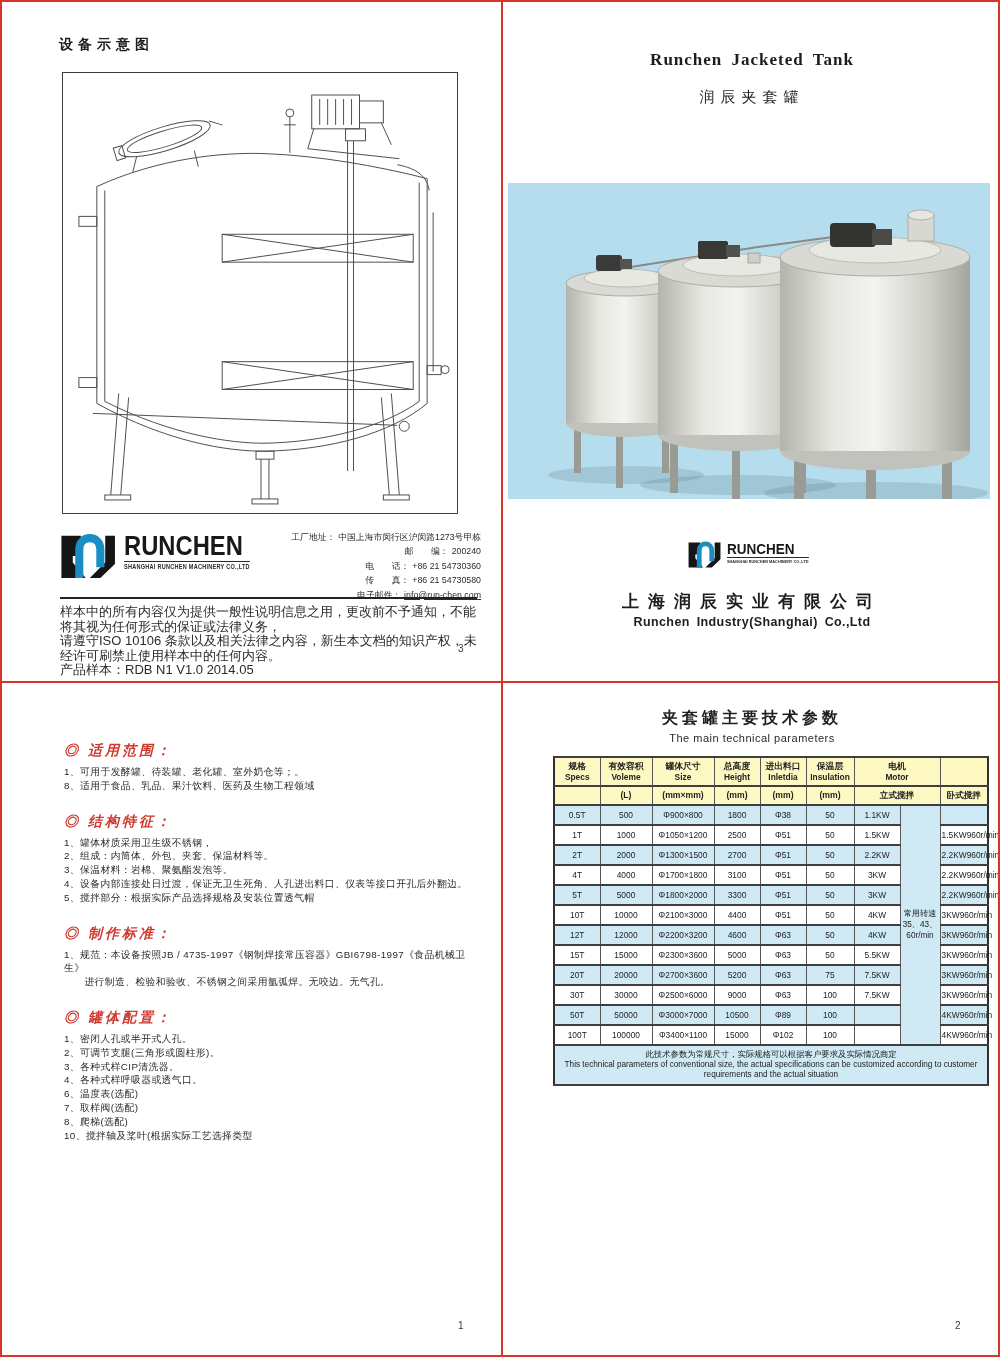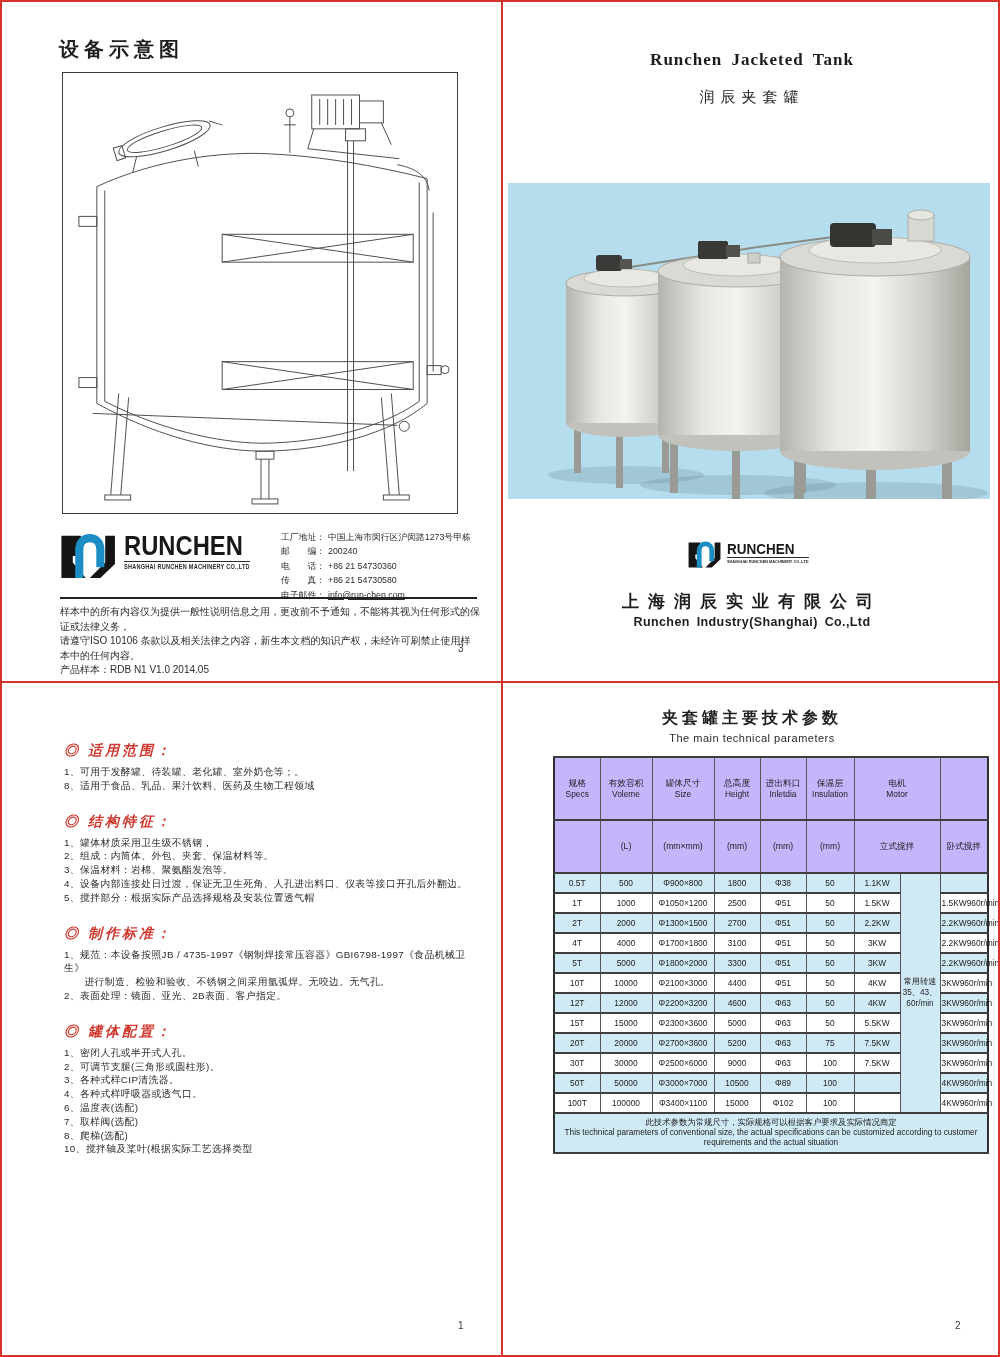--- a/index.html
+++ b/index.html
@@ -6,34 +6,34 @@
   html,body { background:#888; }
   body { font-family:"Liberation Sans", sans-serif; }
   #page {
     position:relative; width:1000px; height:1357px; background:#ffffff;
     border:2px solid #d9342b; overflow:hidden; margin:0 auto;
   }
   .divider-v { position:absolute; left:499px; top:0; width:2px; height:100%; background:#d9342b; }
   .divider-h { position:absolute; left:0; top:679px; width:100%; height:2px; background:#d9342b; }
 
   
-  .q1-title { position:absolute; left:57px; top:34px; font-size:20px; font-weight:600; letter-spacing:5px; color:#1f1f1f; }
+  .q1-title { position:absolute; left:57px; top:34px; font-size:14px; font-weight:600; letter-spacing:5px; color:#1f1f1f; }
   .diagram-box { position:absolute; left:60px; top:70px; width:396px; height:442px; border:1px solid #3c3c3c; background:#fff; }
   .logo-block { position:absolute; display:flex; align-items:flex-start; }
   #logo-q1 { left:57px; top:529px; }
   .logo-text1 { margin-left:5px; }
   .logo-word1 { font-size:27px; font-weight:bold; color:#181818; letter-spacing:0px; transform:scaleX(.88); transform-origin:left; line-height:30px; }
   .logo-sub1 { font-size:6.3px; font-weight:bold; color:#2a2a2a; letter-spacing:.3px; border-top:1px solid #2a2a2a; padding-top:1px; transform:scaleX(.88); transform-origin:left; }
   .contact { position:absolute; left:279px; top:528px; width:200px; font-size:8.8px; color:#2b2b2b; }
-  .contact-row { display:flex; line-height:14.4px; }
+  .contact-row { display:flex; line-height:14.4px;justify-content:flex-end; }
   .c-label { width:47px; flex:none; }
   .c-value { }
   .c-value.email { text-decoration:underline; }
   .q1-hr { position:absolute; left:58px; top:595px; width:417px; border-top:2px solid #222; }
-  .disclaimer { position:absolute; left:58px; top:603px; width:420px; font-size:10px; color:#2b2b2b; line-height:14.6px; }
+  .disclaimer { position:absolute; left:58px; top:603px; width:420px; font-size:13px; color:#2b2b2b; line-height:14.6px; }
   .pagenum { position:absolute; font-size:10px; color:#3a3a3a; }
   #pn3 { left:456px; top:641px; }
   #pn1 { left:456px; top:1318px; }
   #pn2 { left:953px; top:1318px; }
   .q2-title-en { position:absolute; left:500px; top:48px; width:500px; text-align:center;
     font-family:"Liberation Serif", serif; font-weight:bold; font-size:17px; color:#1d1d1d; letter-spacing:1px; word-spacing:4px; }
   .q2-title-cn { position:absolute; left:500px; top:86px; width:500px; text-align:center; font-size:15px; color:#1d1d1d; letter-spacing:6px; }
   .photo { position:absolute; left:506px; top:181px; width:482px; height:316px; background:#b5ddee; }
   #logo-q2 { position:absolute; left:500px; top:538px; width:500px; display:flex; justify-content:center; align-items:flex-start; }
   .logo-text2 { margin-left:4px; text-align:left; }
@@ -51,21 +51,21 @@
   
   .q4-title-cn { position:absolute; left:500px; top:706px; width:500px; text-align:center; font-size:16px; font-weight:600; color:#1f1f1f; letter-spacing:4px; }
   .q4-title-en { position:absolute; left:500px; top:730px; width:500px; text-align:center; font-size:11px; color:#2a2a2a; letter-spacing:.5px; }
   table.spec { position:absolute; left:551px; top:754px; width:434px; border-collapse:collapse; table-layout:fixed; }
   table.spec th, table.spec td {
     border-left:1px solid #565656; border-right:1px solid #565656;
     border-top:2px solid #3e3e3e; border-bottom:2px solid #3e3e3e;
     text-align:center; vertical-align:middle; color:#222;
   }
   table.spec { border:2px solid #2f2f2f; }
-  table.spec thead th { background:#c4b5fd; font-weight:normal; padding:20px 1px; font-size:8.6px; line-height:10.5px; }
+  table.spec thead th { background:#fef9c3; font-weight:bold; padding:3px 1px; font-size:8.6px; line-height:10.5px; }
   .h-cn { font-size:8.8px; } .h-en { font-size:8.4px;margin-top:16px; }
   table.spec tbody td { padding:4px 1px; font-size:8.4px; background:#ffffff; }
   table.spec tbody tr.alt td { background:#cfe9f5; }
   table.spec td.speed { background:#cfe9f5 !important; font-size:8.2px; line-height:11px; padding:2px; }
   table.spec td.note-cell { background:#cfe9f5; padding:3px 4px; }
   .note-cn { font-size:8.4px; line-height:11px; color:#222; }
   .note-en { font-size:8.2px; line-height:10.5px; color:#222; }
 </style>
 </head>
 <body>
@@ -271,21 +271,20 @@
         <div class="tsec-i">1、罐体材质采用卫生级不锈钢，</div>
         <div class="tsec-i">2、组成：内筒体、外包、夹套、保温材料等。</div>
         <div class="tsec-i">3、保温材料：岩棉、聚氨酯发泡等。</div>
         <div class="tsec-i">4、设备内部连接处日过渡，保证无卫生死角、人孔进出料口、仪表等接口开孔后外翻边。</div>
         <div class="tsec-i">5、搅拌部分：根据实际产品选择规格及安装位置透气帽</div>
       </div>
       <div class="tsec">
         <div class="tsec-h">◎ 制作标准：</div>
         <div class="tsec-i">1、规范：本设备按照JB / 4735-1997《钢制焊接常压容器》GBI6798-1997《食品机械卫生》</div>
         <div class="tsec-i">　　进行制造、检验和验收、不锈钢之间采用氩弧焊。无咬边。无气孔。</div>
-        <div class="tsec-i">2、表面处理：镜面、亚光、2B表面、客户指定。</div>
       </div>
       <div class="tsec">
         <div class="tsec-h">◎ 罐体配置：</div>
         <div class="tsec-i">1、密闭人孔或半开式人孔。</div>
         <div class="tsec-i">2、可调节支腿(三角形或圆柱形)。</div>
         <div class="tsec-i">3、各种式样CIP清洗器。</div>
         <div class="tsec-i">4、各种式样呼吸器或透气口。</div>
         <div class="tsec-i">6、温度表(选配)</div>
         <div class="tsec-i">7、取样阀(选配)</div>
         <div class="tsec-i">8、爬梯(选配)</div>

